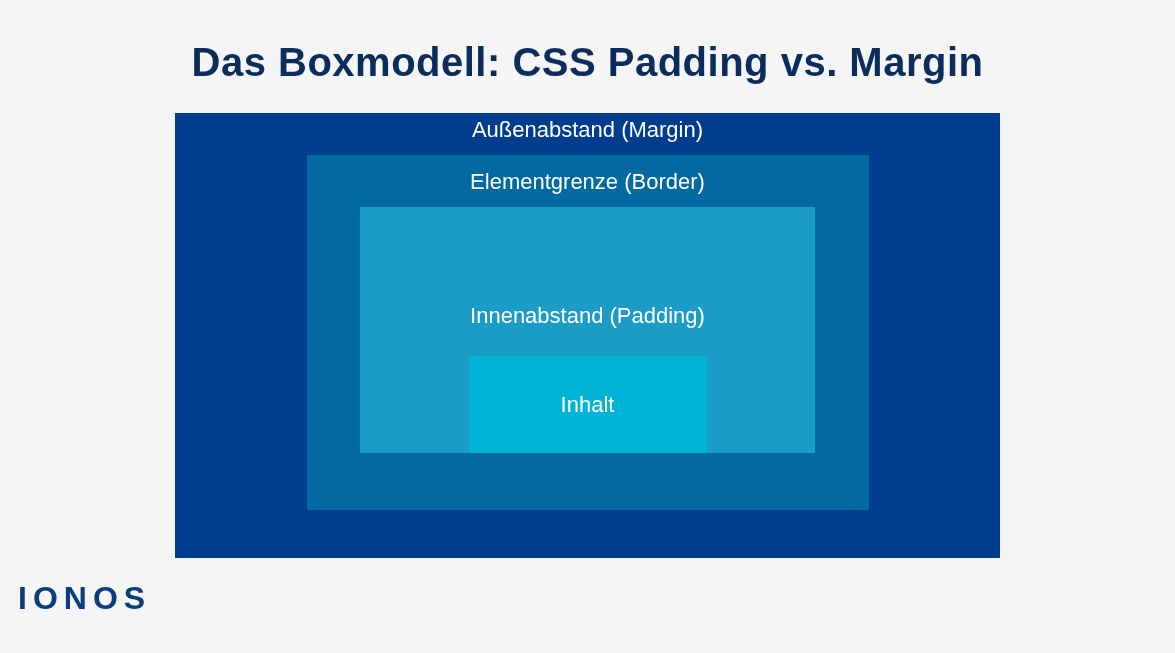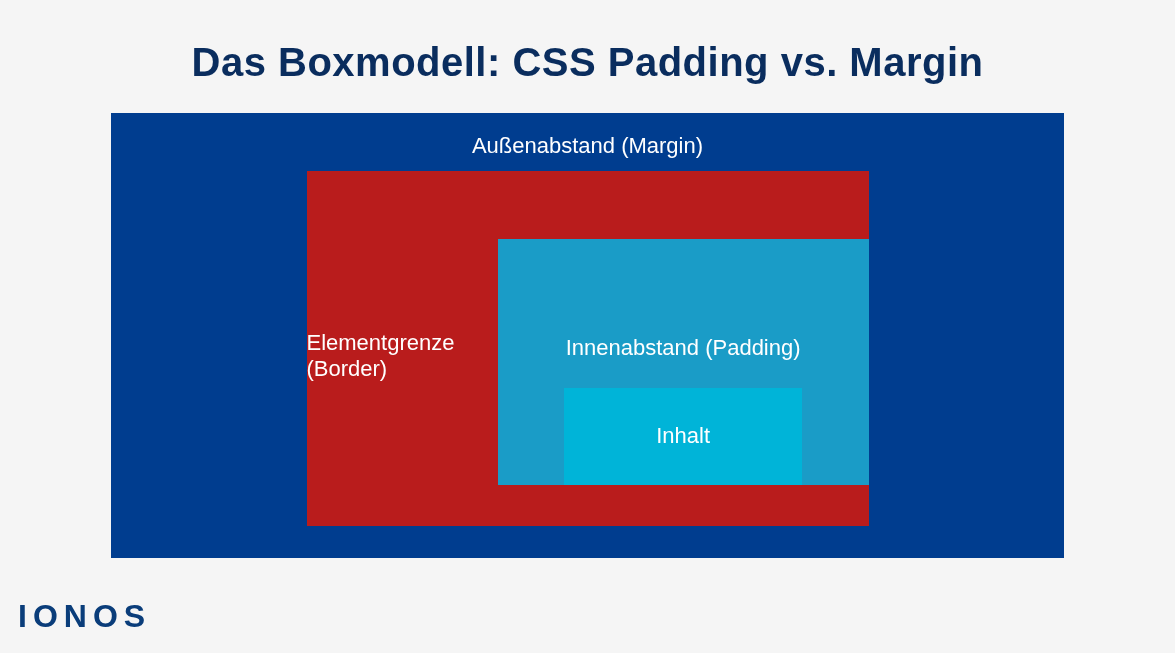--- a/index.html
+++ b/index.html
@@ -26,34 +26,35 @@
     
     .title {
       font-size: 40px;
       font-weight: 700;
       color: #0a2d5e;
       margin-bottom: 28px;
       letter-spacing: 0.5px;
     }
     
     .box-margin {
-      width: 953px;
+      width: 825px;
       height: 445px;
       background: #003d8f;
       display: flex;
       flex-direction: column;
       align-items: center;
-      padding-top: 20px;
+      padding-top: 4px;
     }
     
     .box-border {
       width: 562px;
       height: 355px;
-      background: #b91c1c;
+      background: #0369a1;
       display: flex;
+      flex-direction: column;
       align-items: center;
       padding-top: 14px;
       margin-top: 12px;
     }
     
     .box-padding {
       width: 455px;
       height: 246px;
       background: #1a9cc7;
       display: flex;
@@ -75,21 +76,21 @@
     }
     
     .layer-label {
       color: #ffffff;
       font-size: 22px;
       font-weight: 400;
     }
     
     .logo {
       position: absolute;
-      bottom: 18px;
+      bottom: 36px;
       left: 18px;
       font-size: 32px;
       font-weight: 700;
       color: #0a3d7a;
       letter-spacing: 6px;
       font-family: Arial, sans-serif;
     }
   </style>
 </head>
 <body>

